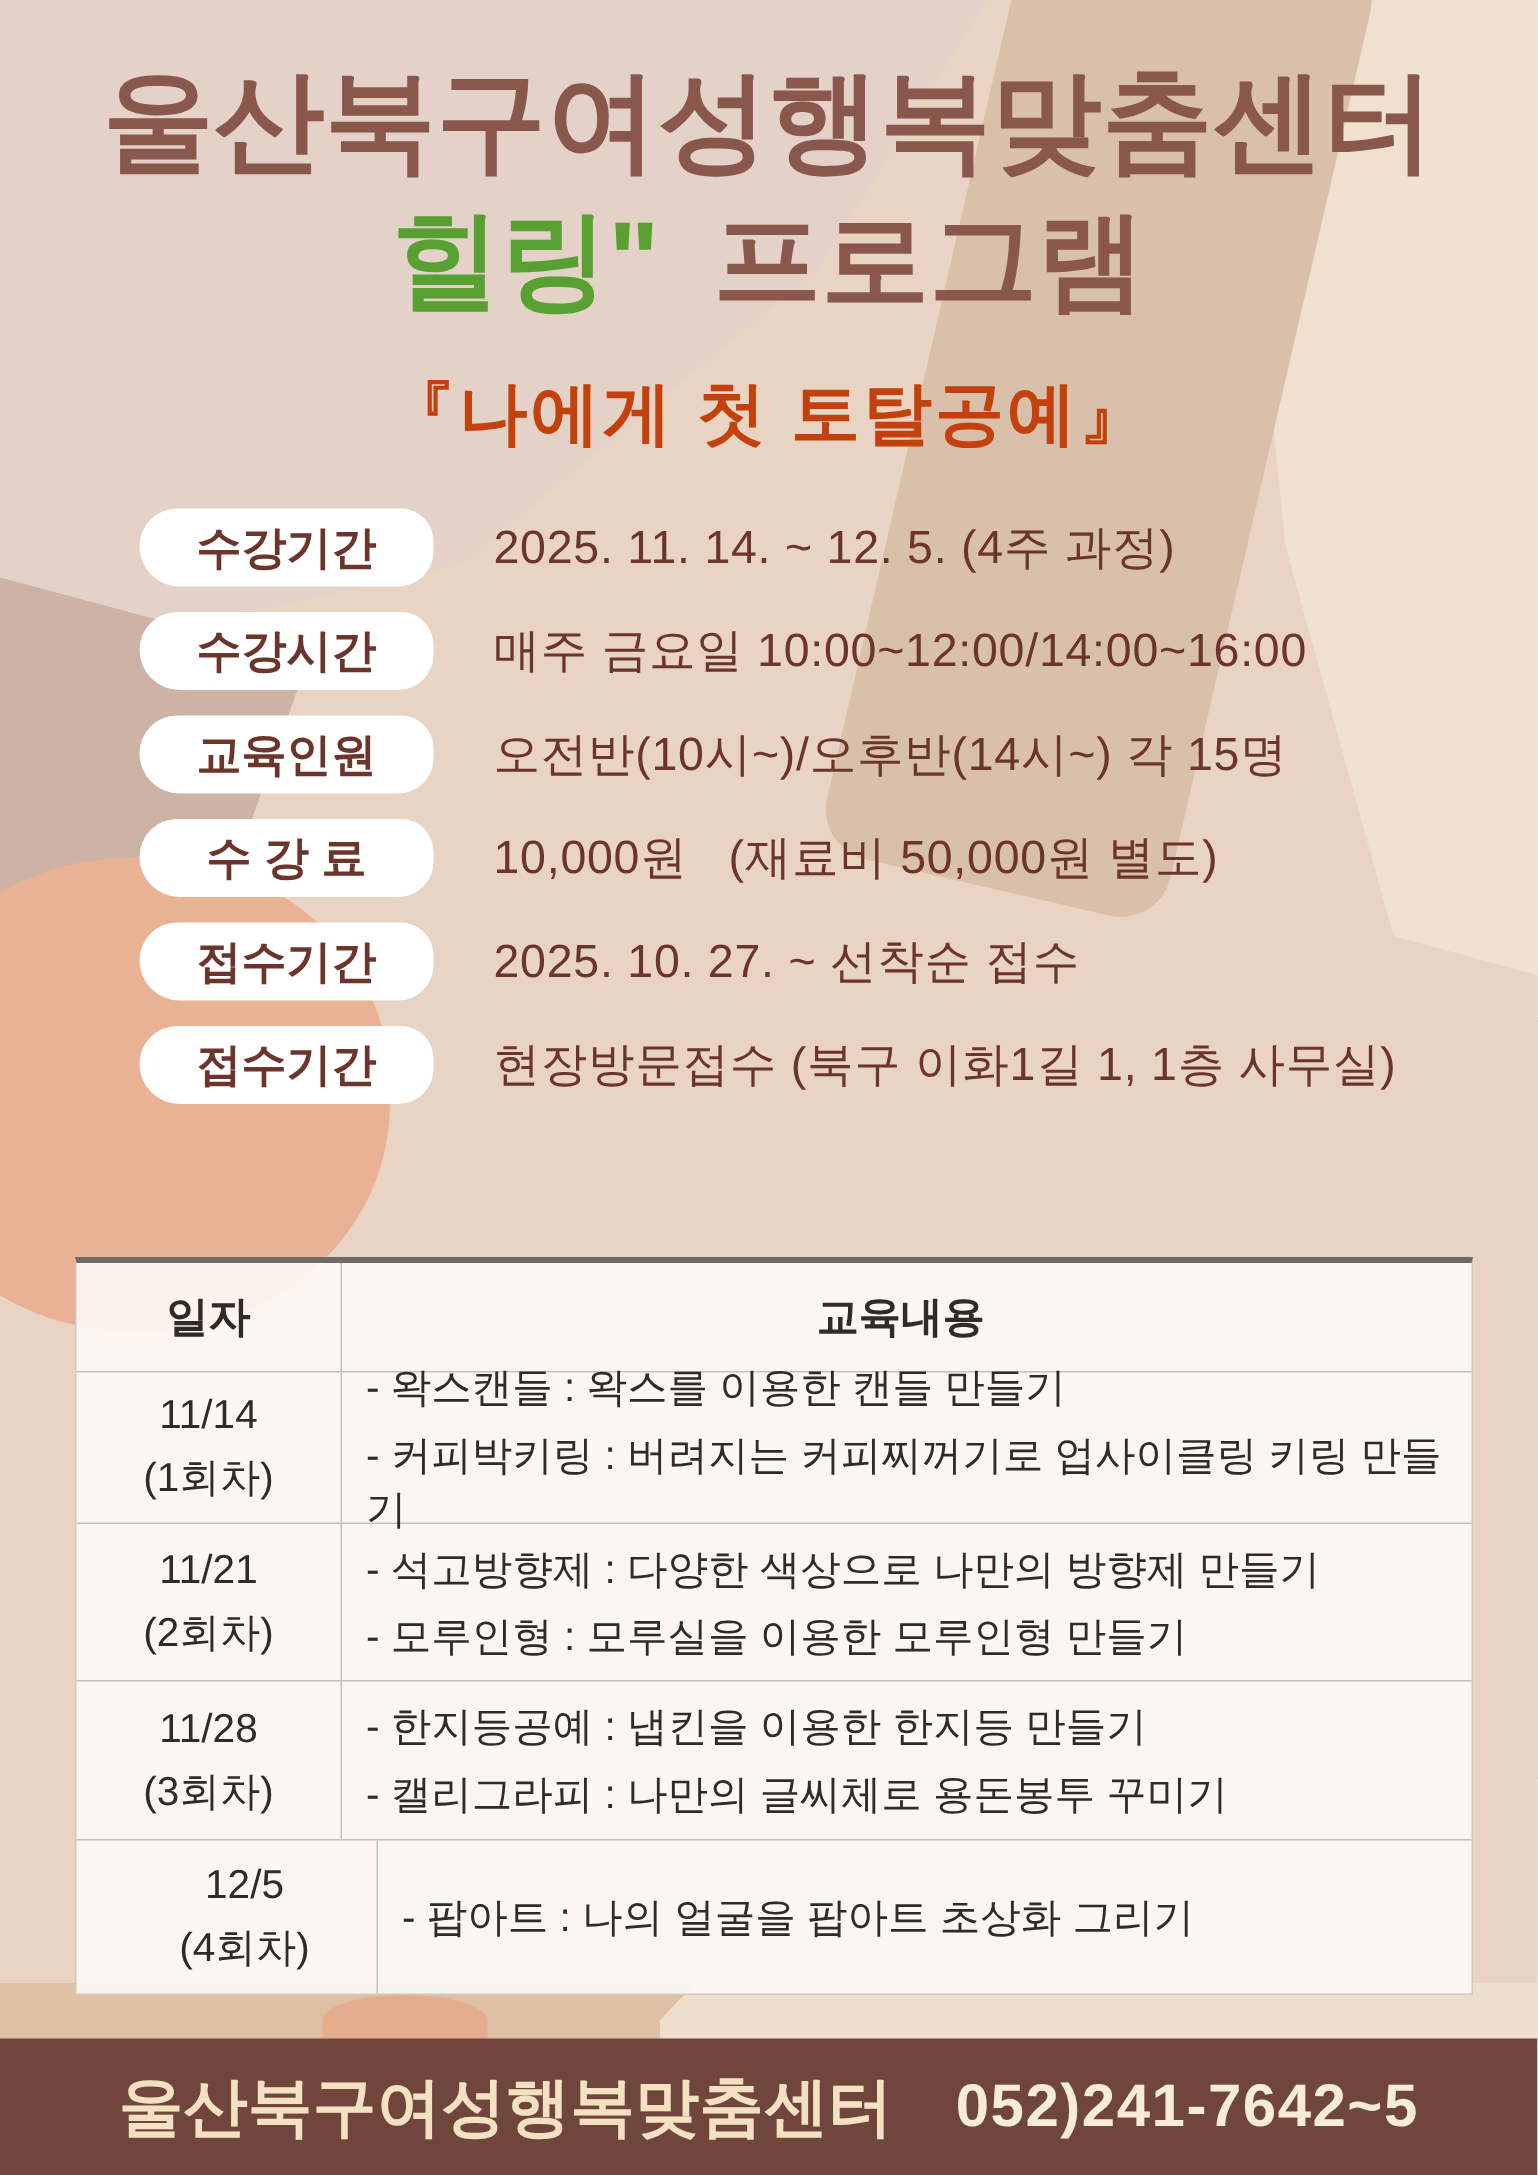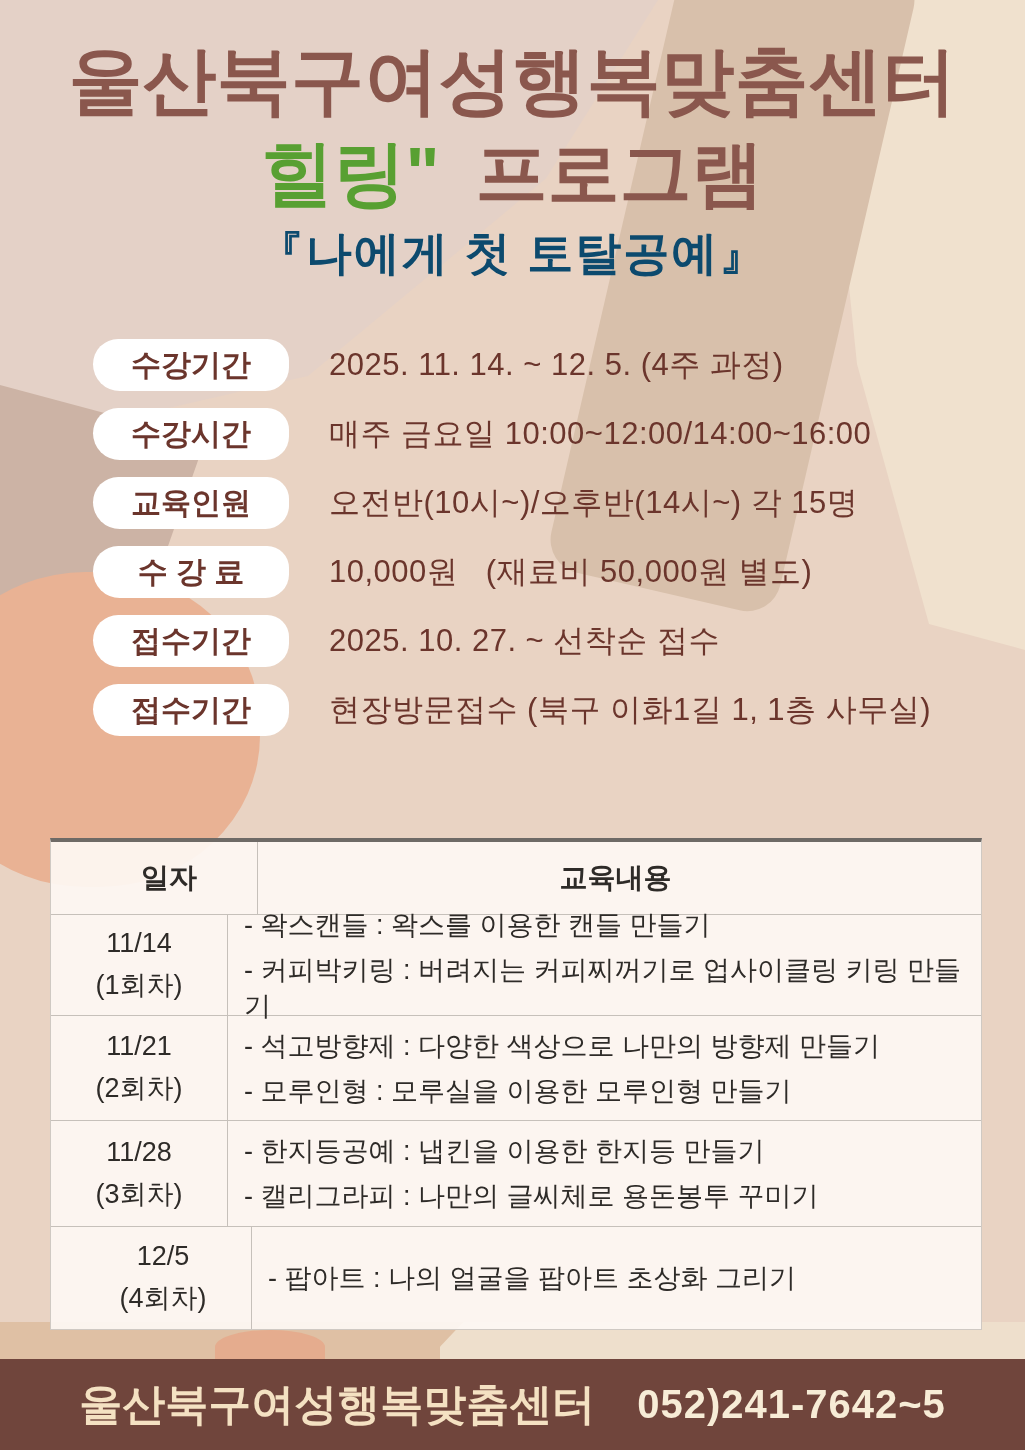--- a/index.html
+++ b/index.html
@@ -23,37 +23,37 @@
   .sh-stripTan{left:0; top:1322px; width:100%; height:40px; background:#dfc0a4;}
   .sh-stripCream{left:440px; top:1322px; width:585px; height:40px; background:#eedfcc;
     clip-path:polygon(4% 0, 100% 0, 100% 100%, 0 100%, 0 62%);}
   .sh-salmonSmall{left:215px; top:1330px; width:110px; height:34px; background:#e5ac8e;
     border-radius:50% 50% 0 0;}
   
   .title-line{position:absolute; left:0; width:100%; text-align:center; white-space:nowrap;}
   .title1{top:32px; font-size:74px; font-weight:800; color:#8a574d; letter-spacing:0;}
   .title2{top:126px; font-size:72px; font-weight:800; color:#8a574d;}
   .title2 .green{color:#58a032; margin-right:36px;}
-  .subtitle{top:223px; font-size:46px; font-weight:800; color:#0c4a6e; letter-spacing:2px;}
+  .subtitle{top:245px; font-size:46px; font-weight:800; color:#c2410c; letter-spacing:2px;}
   
   .info-list{position:absolute; left:93px; top:339px; right:30px;}
   .info-row{display:flex; align-items:center; height:52px; margin-bottom:17px;}
   .pill{flex:0 0 196px; height:52px; background:#ffffff;
     border-radius:30px 26px 28px 32px;
     display:flex; align-items:center; justify-content:center;
     font-size:30px; font-weight:800; color:#6b352c; white-space:pre;}
   .info-value{margin-left:40px; font-size:31px; font-weight:400; color:#6b352c;
     white-space:pre; letter-spacing:0.5px;}
   
   .schedule{position:absolute; left:50px; top:838px; width:932px;
     background:rgba(253,248,243,0.93);
     border-top:4px solid #6e6a66;
     border-left:1px solid #cfc9c3; border-right:1px solid #cfc9c3; border-bottom:1px solid #cfc9c3;
     box-sizing:border-box; color:#2e2b28;}
-  .t-header{display:flex; height:72px; border-bottom:1px solid #c6c0ba;padding-left:30px;}
+  .t-header{display:flex; height:72px; border-bottom:1px solid #c6c0ba;}
   .t-row{display:flex; border-bottom:1px solid #c6c0ba;}
   .t-row:last-child{border-bottom:none;}
   .t-cell{box-sizing:border-box;}
   .cell-date{flex:0 0 177px; border-right:1px solid #c6c0ba;
     display:flex; flex-direction:column; align-items:center; justify-content:center;
     font-size:27px; line-height:1.55;}
   .cell-content{flex:1; display:flex; flex-direction:column; justify-content:center;
     padding-left:16px; padding-right:8px; gap:9px; font-size:27px;}
   .t-header .cell-date,.t-header .cell-content{font-weight:700; font-size:28px;
     align-items:center; justify-content:center; text-align:center; padding-left:0;}

